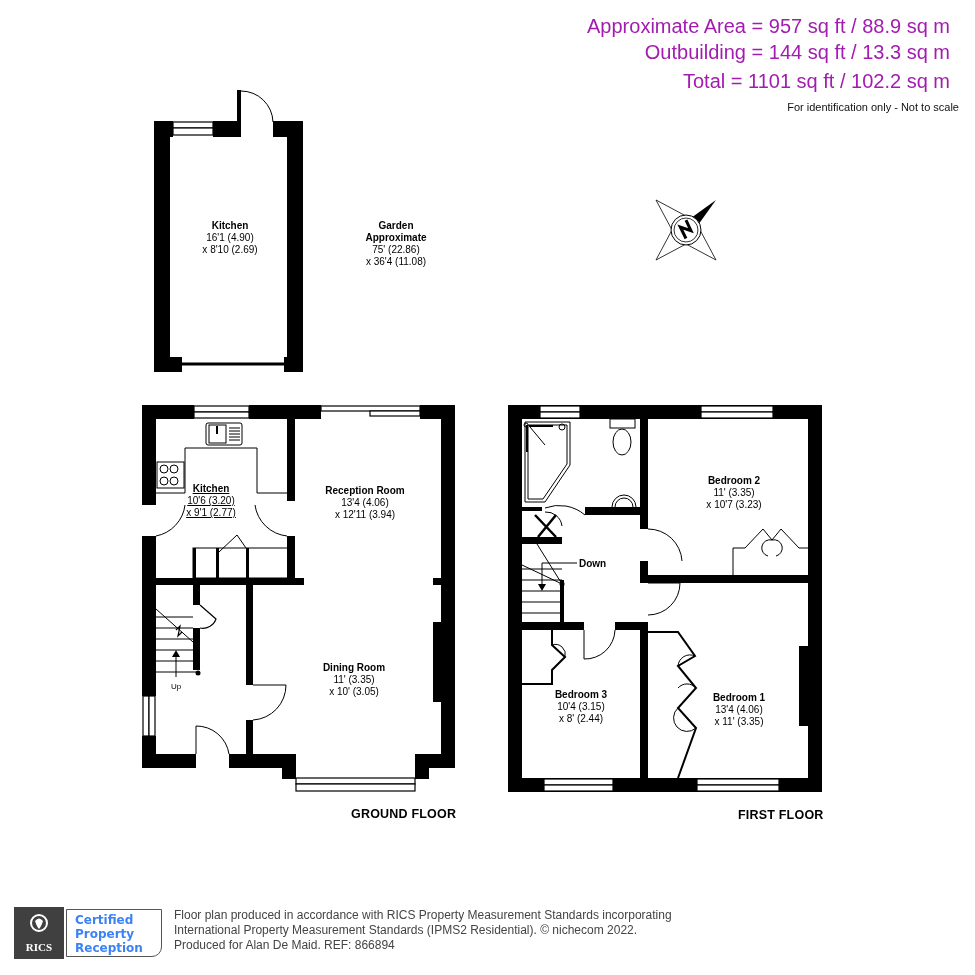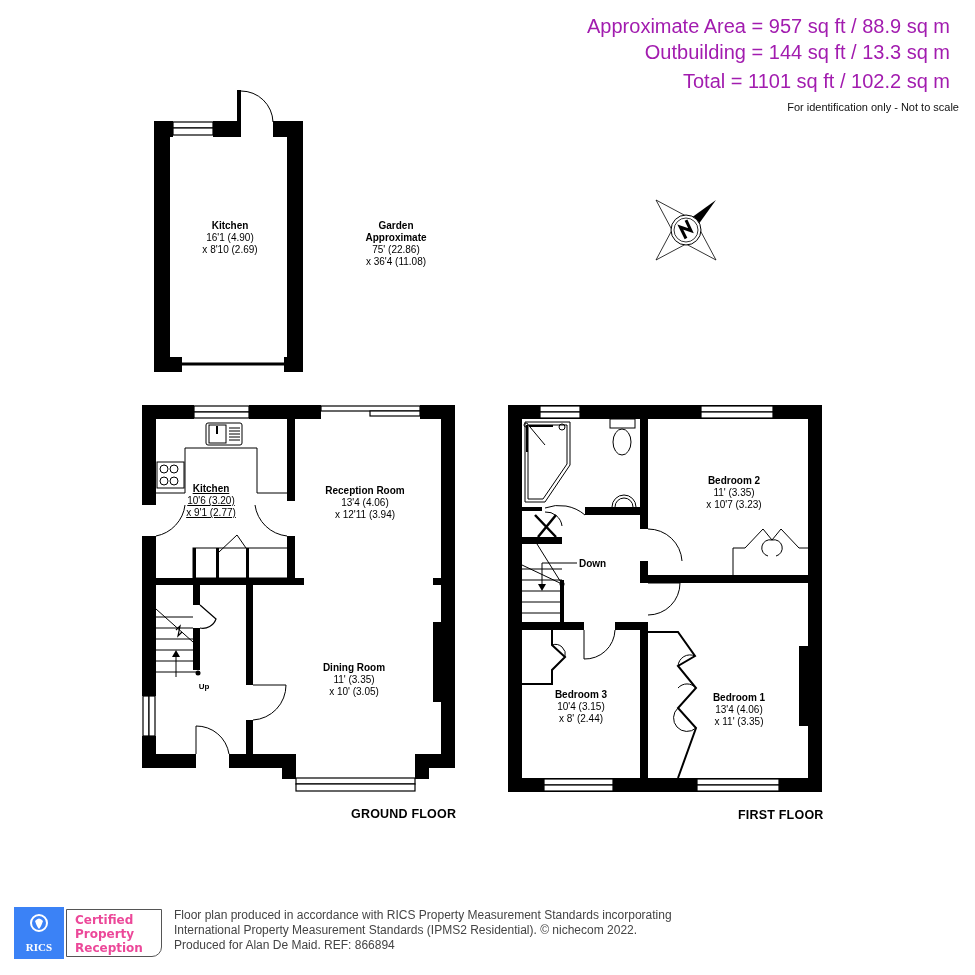--- a/index.html
+++ b/index.html
@@ -5,23 +5,23 @@
   html,body{margin:0;padding:0;background:#fff;}
   body{width:975px;height:975px;position:relative;overflow:hidden;font-family:"Liberation Sans",sans-serif;color:#000;}
   .abs{position:absolute;}
   .area-line{position:absolute;right:25px;font-size:20px;line-height:24px;white-space:nowrap;text-align:right;color:#a21caf;}
   .note{position:absolute;right:16px;top:101px;font-size:11px;color:#111;}
   svg#plan{position:absolute;left:0;top:0;}
   .room-label{position:absolute;text-align:center;font-size:10px;line-height:12px;white-space:nowrap;transform:translateX(-50%);}
   .room-label .nm{font-weight:bold;}
   .floor-title{position:absolute;font-weight:bold;font-size:12.5px;letter-spacing:0.2px;}
   .footer{position:absolute;left:14px;top:907px;height:52px;}
-  .rics-box{position:absolute;left:0;top:0;width:50px;height:52px;background:#3b82f6;color:#fff;}
+  .rics-box{position:absolute;left:0;top:0;width:50px;height:52px;background:#404040;color:#fff;}
   .rics-box .rics-text{position:absolute;left:0;right:0;bottom:6px;text-align:center;font-family:"Liberation Serif",serif;font-weight:bold;font-size:11px;}
-  .cert-box{position:absolute;left:52px;top:2px;width:96px;height:48px;border:1.5px solid #555;border-radius:0 0 10px 0;box-sizing:border-box;padding:3px 16px 0 8px;font-family:"DejaVu Sans",sans-serif;font-weight:bold;font-size:12px;line-height:14px;color:#ec4899;}
+  .cert-box{position:absolute;left:52px;top:2px;width:96px;height:48px;border:1.5px solid #555;border-radius:0 0 10px 0;box-sizing:border-box;padding:3px 16px 0 8px;font-family:"DejaVu Sans",sans-serif;font-weight:bold;font-size:12px;line-height:14px;color:#3b82f6;}
   .footer-text{position:absolute;left:174px;top:908px;font-size:12px;line-height:15px;color:#444;white-space:nowrap;}
 </style>
 </head>
 <body>
 
 <div class="area-line" style="top:14px;">Approximate Area = 957 sq ft / 88.9 sq m</div>
 <div class="area-line" style="top:40px;">Outbuilding = 144 sq ft / 13.3 sq m</div>
 <div class="area-line" style="top:69px;margin-left:29px;">Total = 1101 sq ft / 102.2 sq m</div>
 <div class="note">For identification only - Not to scale</div>
 
@@ -251,21 +251,21 @@
 <div class="room-label" style="left:365px;top:485px;">
   <div class="nm">Reception Room</div>
   <div>13'4 (4.06)</div>
   <div>x 12'11 (3.94)</div>
 </div>
 <div class="room-label" style="left:354px;top:662px;">
   <div class="nm">Dining Room</div>
   <div>11' (3.35)</div>
   <div>x 10' (3.05)</div>
 </div>
-<div class="room-label" style="left:176px;top:681px;font-size:8px;font-weight:bold;margin-left:28px;">Up</div>
+<div class="room-label" style="left:176px;top:681px;font-size:8px;font-weight:normal;">Up</div>
 <div class="floor-title" style="left:351px;top:807px;">GROUND FLOOR</div>
 
 <div class="room-label" style="left:726px;top:475px;margin-left:8px;">
   <div class="nm">Bedroom 2</div>
   <div>11' (3.35)</div>
   <div>x 10'7 (3.23)</div>
 </div>
 <div class="room-label" style="left:581px;top:689px;">
   <div class="nm">Bedroom 3</div>
   <div>10'4 (3.15)</div>

